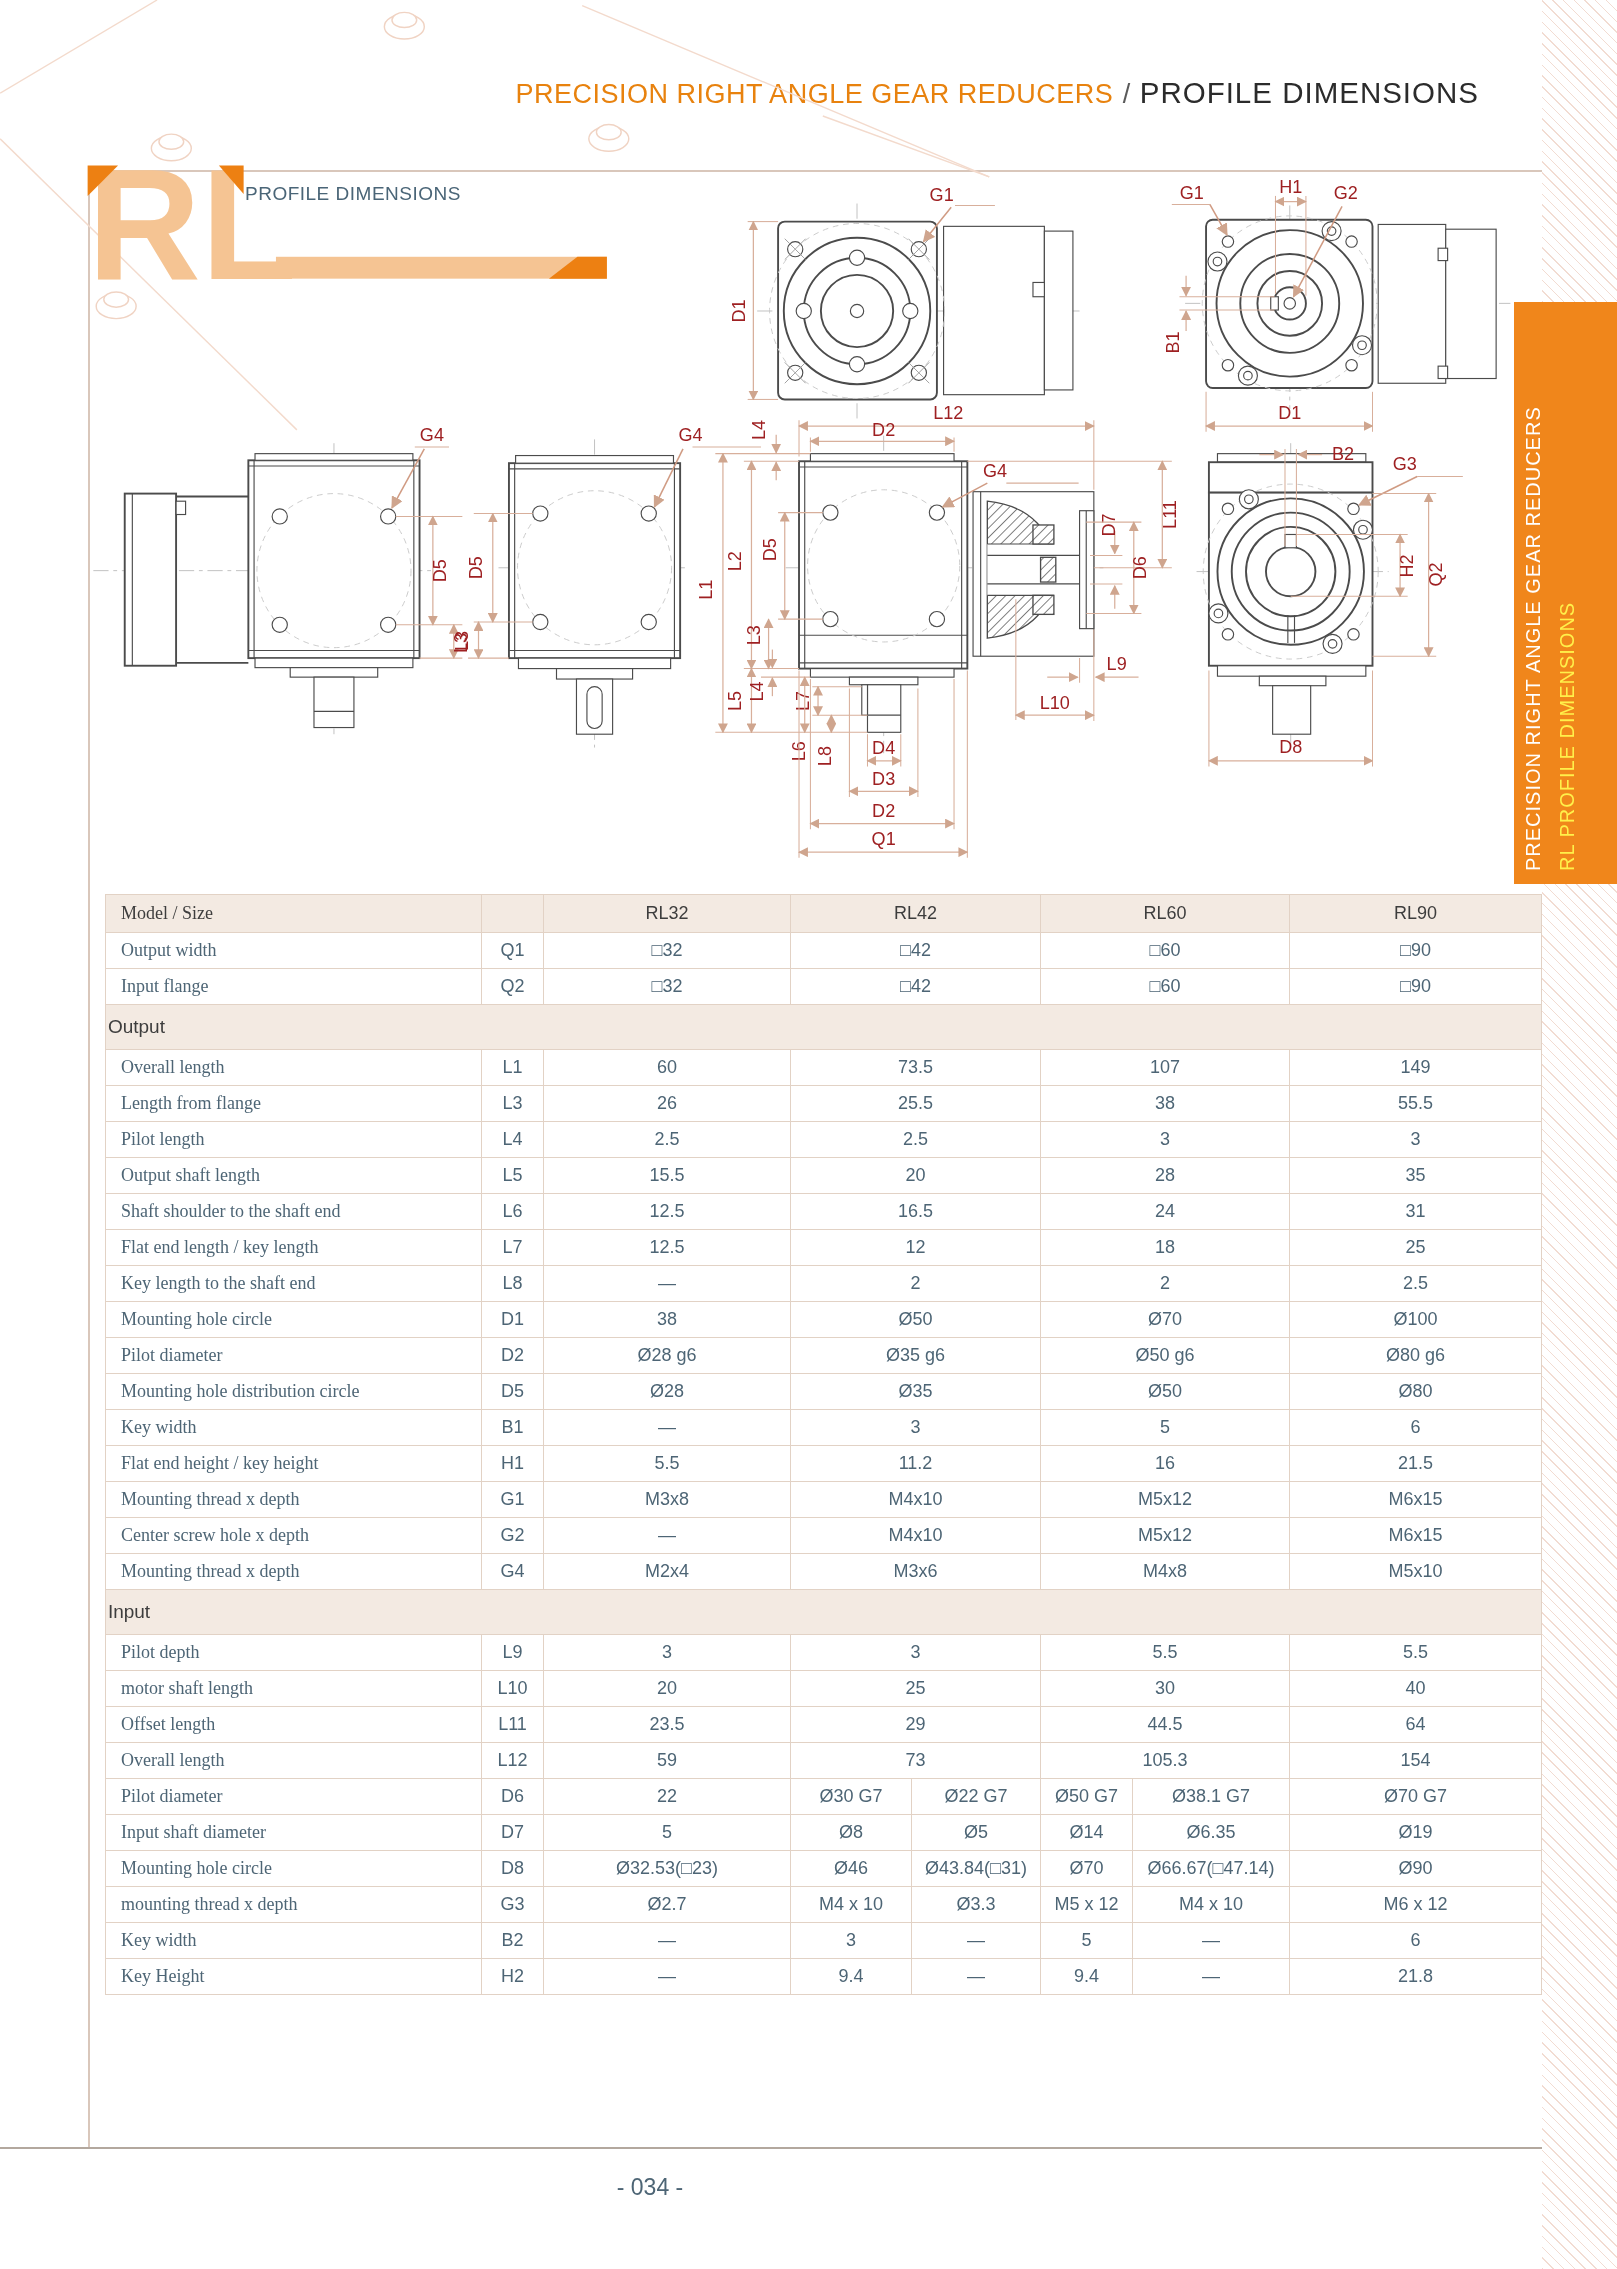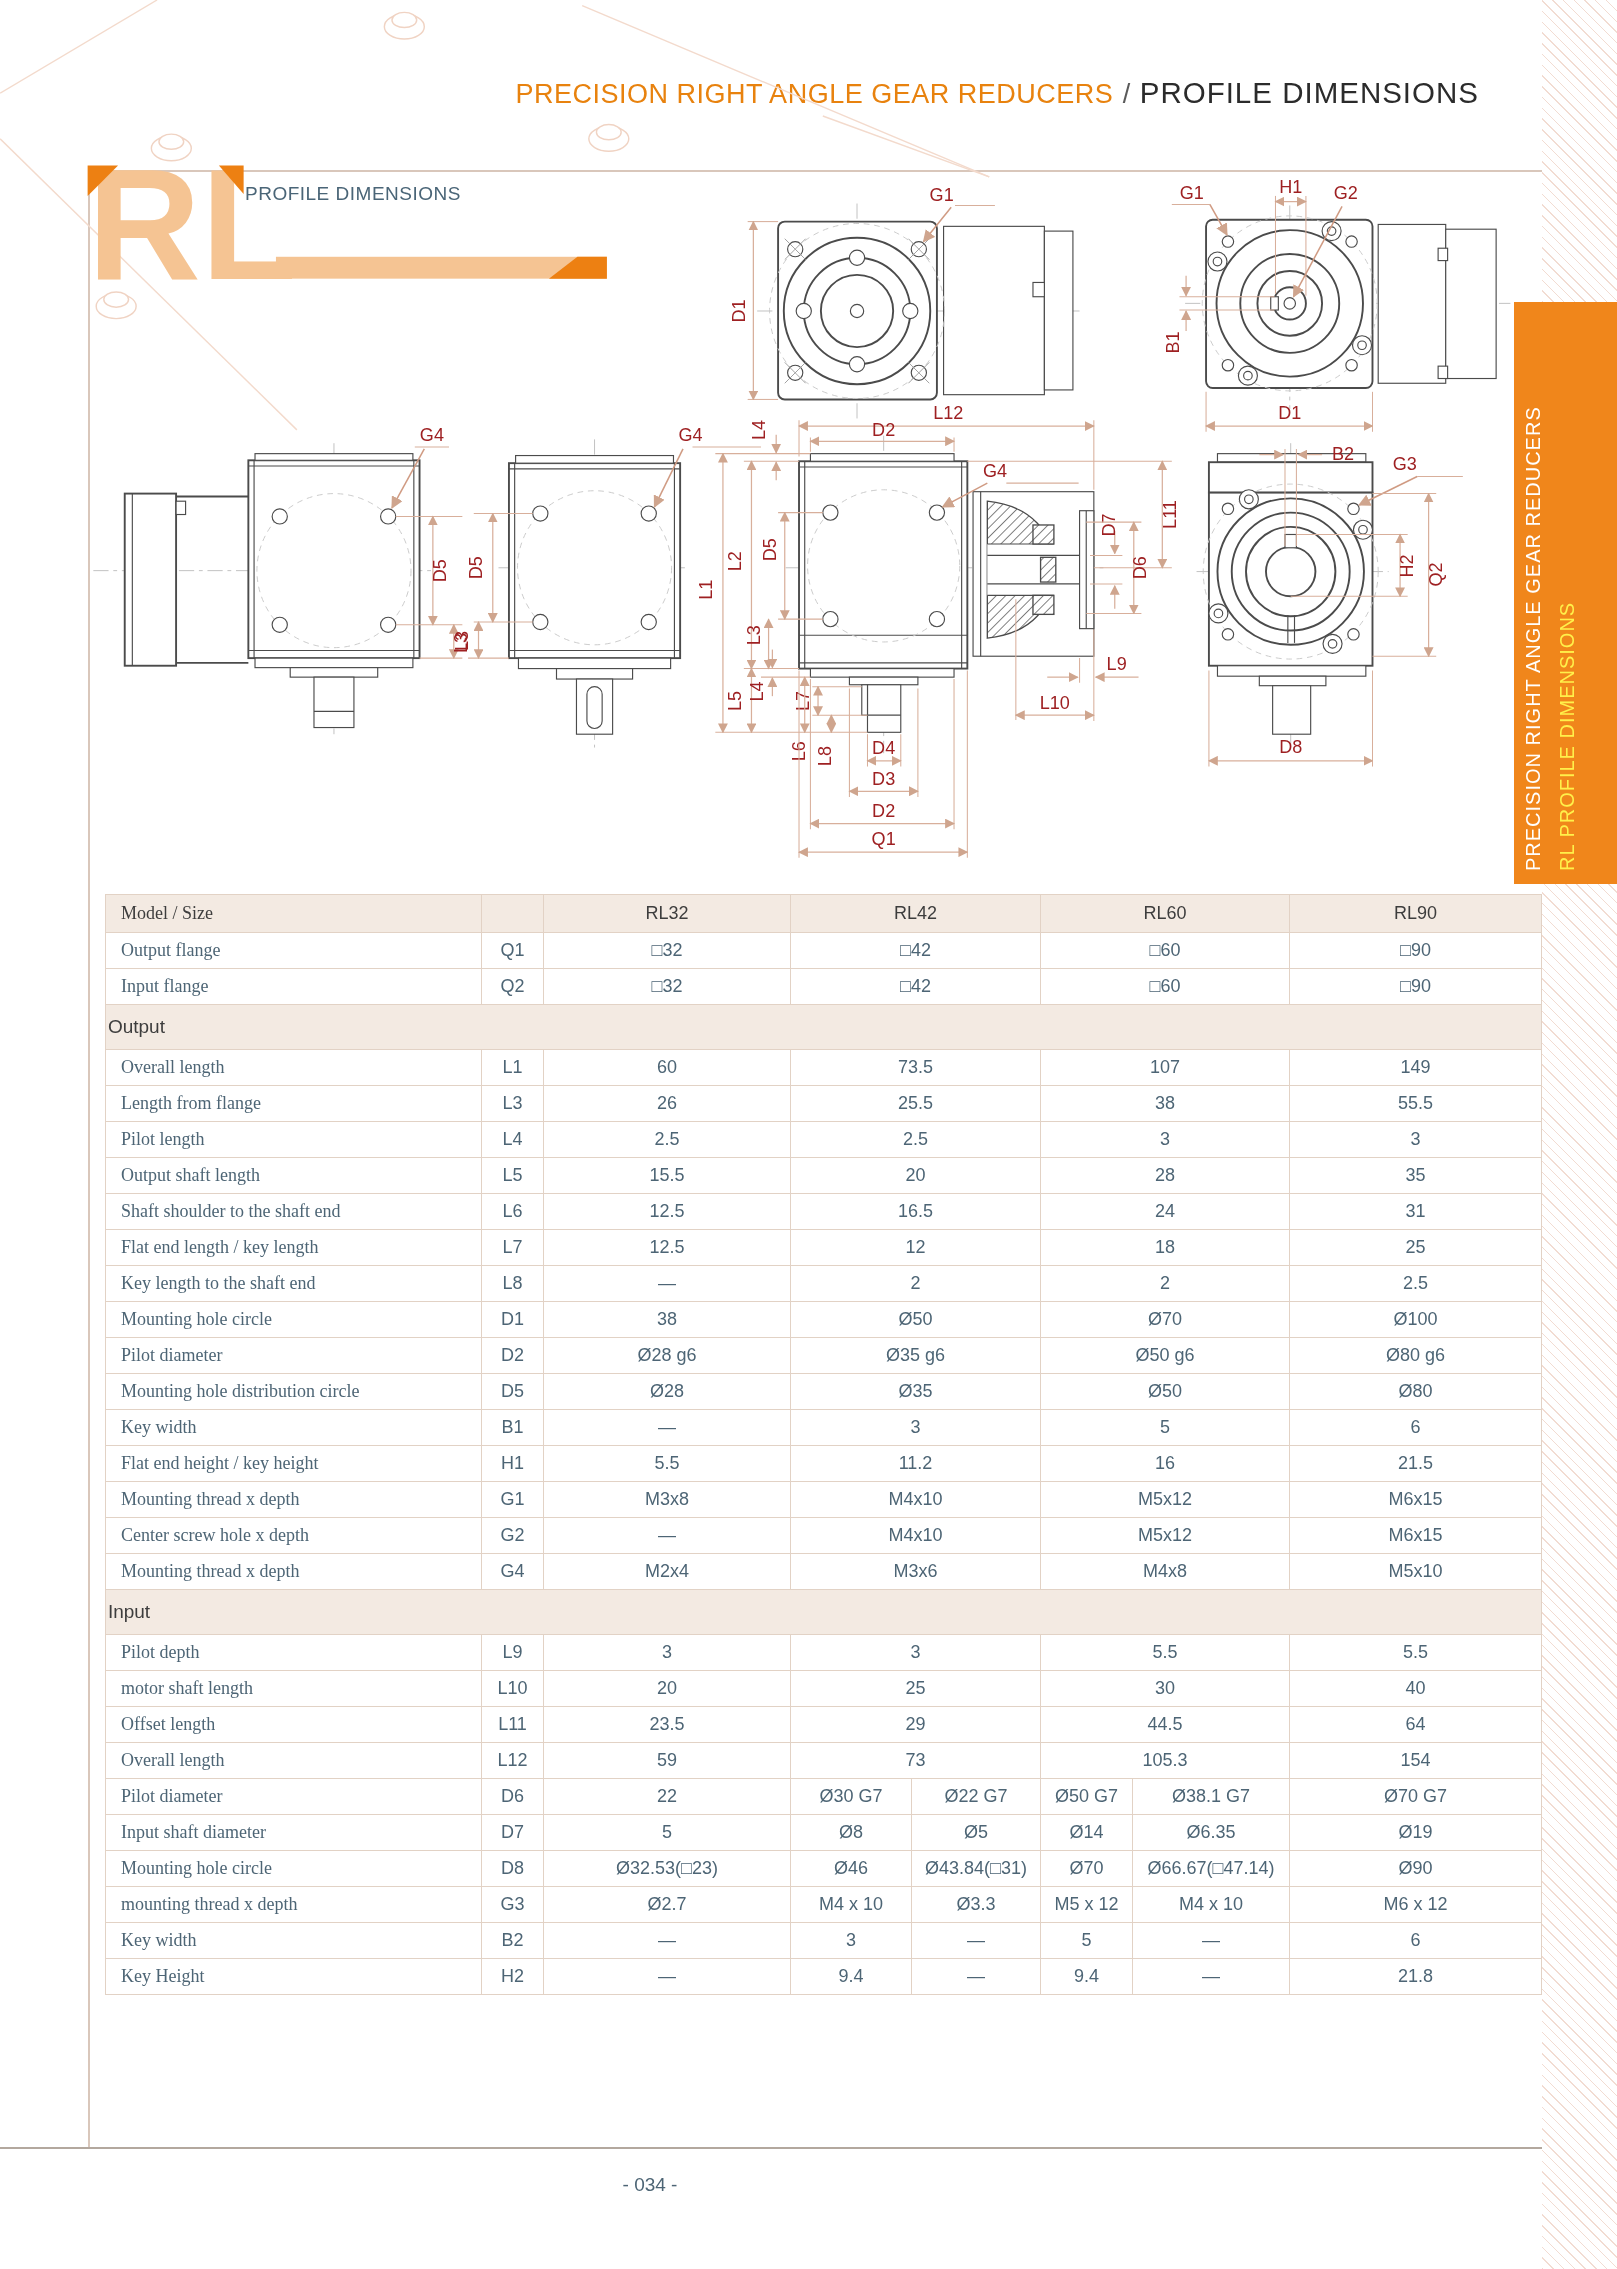--- a/index.html
+++ b/index.html
@@ -27,21 +27,21 @@
   .tab-line.two{left:42px;color:#FFF04A;}
   
   table.spec{position:absolute;left:105px;top:894px;width:1436px;border-collapse:collapse;
     table-layout:fixed;color:#4D6575;font-size:18px;}
   table.spec td{border:1px solid #E2D2C5;height:35px;text-align:center;padding:0 1.9px;background:#fff;
     overflow:hidden;white-space:nowrap;}
   table.spec td.lbl{text-align:left;padding-left:15px;font-family:Liberation Serif, serif;}
   table.spec tr.hdr td{background:#F3EAE2;color:#3D3D3D;height:37px;}
   table.spec tr.band td{background:#F3EAE2;color:#3D3D3D;text-align:left;height:44px;font-size:19px;}
   
-  .footer{position:absolute;left:0;top:2174px;width:1300px;text-align:center;color:#4D6575;font-size:19px;}
+  .footer{position:absolute;left:0;top:2174px;width:1300px;text-align:center;color:#4D6575;font-size:23px;}
   
   svg.art{position:absolute;left:0;top:0;overflow:visible;pointer-events:none;}
   .o2{fill:none;stroke:#4b4b4b;stroke-width:2}
   .o1{fill:none;stroke:#4b4b4b;stroke-width:1.2}
   .fw{fill:#ffffff;stroke:#4b4b4b;stroke-width:2}
   .f1{fill:#ffffff;stroke:#4b4b4b;stroke-width:1.2}
   .cl{fill:none;stroke:#bfbfbf;stroke-width:1;stroke-dasharray:16 5 4 5}
   .bc{fill:none;stroke:#c9c9c9;stroke-width:1;stroke-dasharray:6 5}
   .ex{stroke:#D8AF9B;stroke-width:1.1;fill:none}
   .dm{stroke:#D8AF9B;stroke-width:1.3;fill:none;marker-start:url(#ar);marker-end:url(#ar)}
@@ -467,21 +467,21 @@
     <tbody>
         <tr class="hdr">
       <td class="lbl">Model / Size</td>
       <td></td>
       <td>RL32</td>
       <td colspan="2">RL42</td>
       <td colspan="2">RL60</td>
       <td>RL90</td>
     </tr>
     <tr>
-          <td class="lbl">Output flange</td>
+          <td class="lbl">Output width</td>
           <td>Q1</td>
           <td>□32</td>
           <td colspan="2">□42</td>
           <td colspan="2">□60</td>
           <td>□90</td>
         </tr>
     <tr>
           <td class="lbl">Input flange</td>
           <td>Q2</td>
           <td>□32</td>

